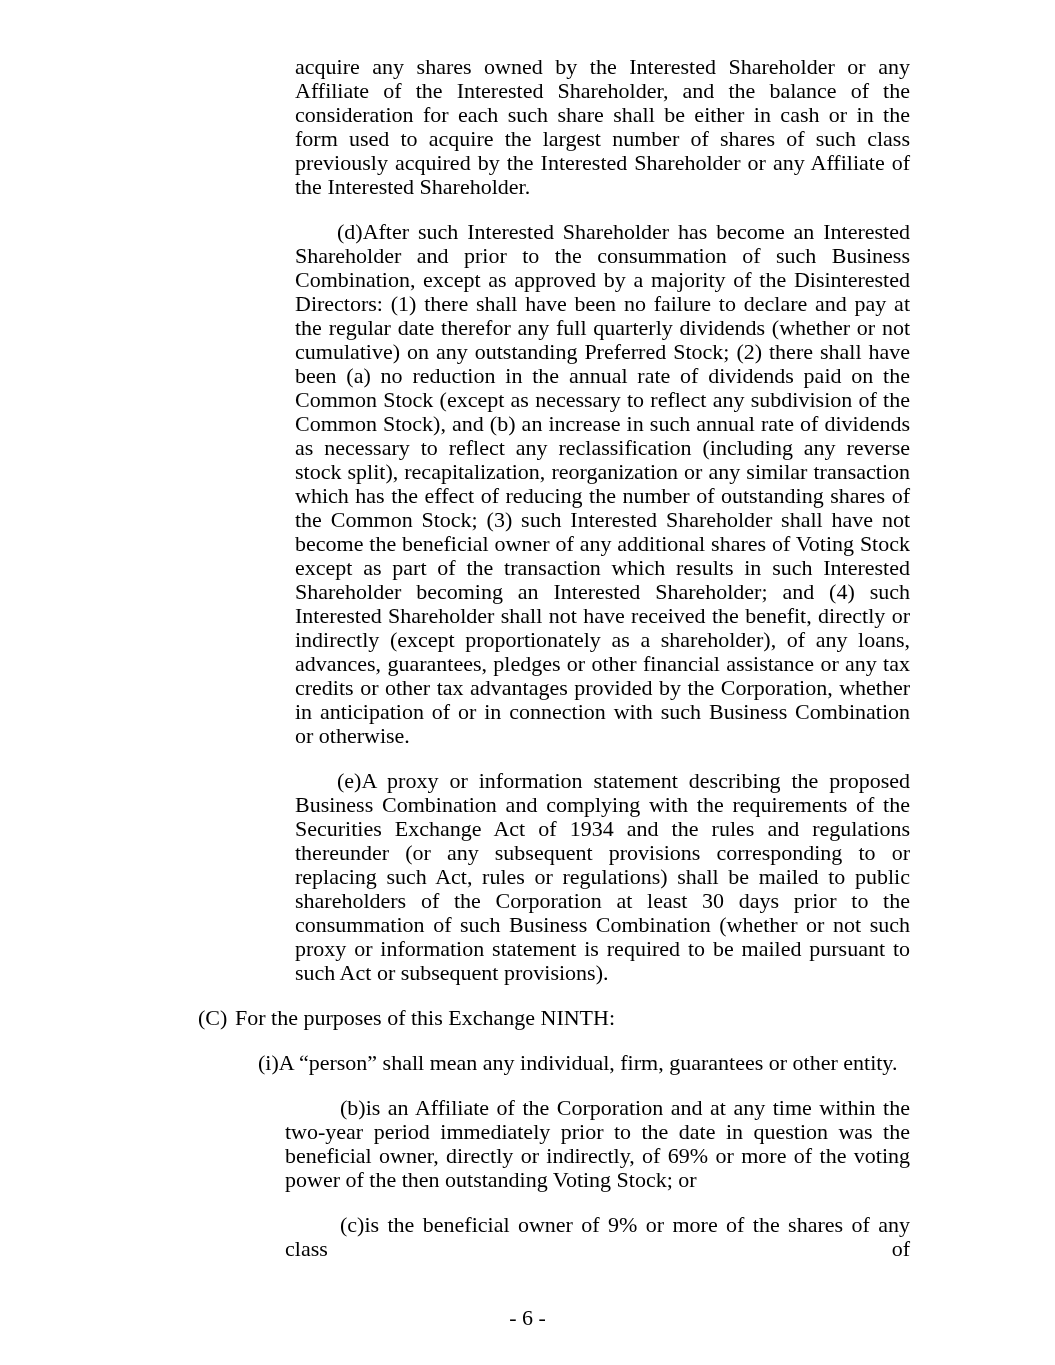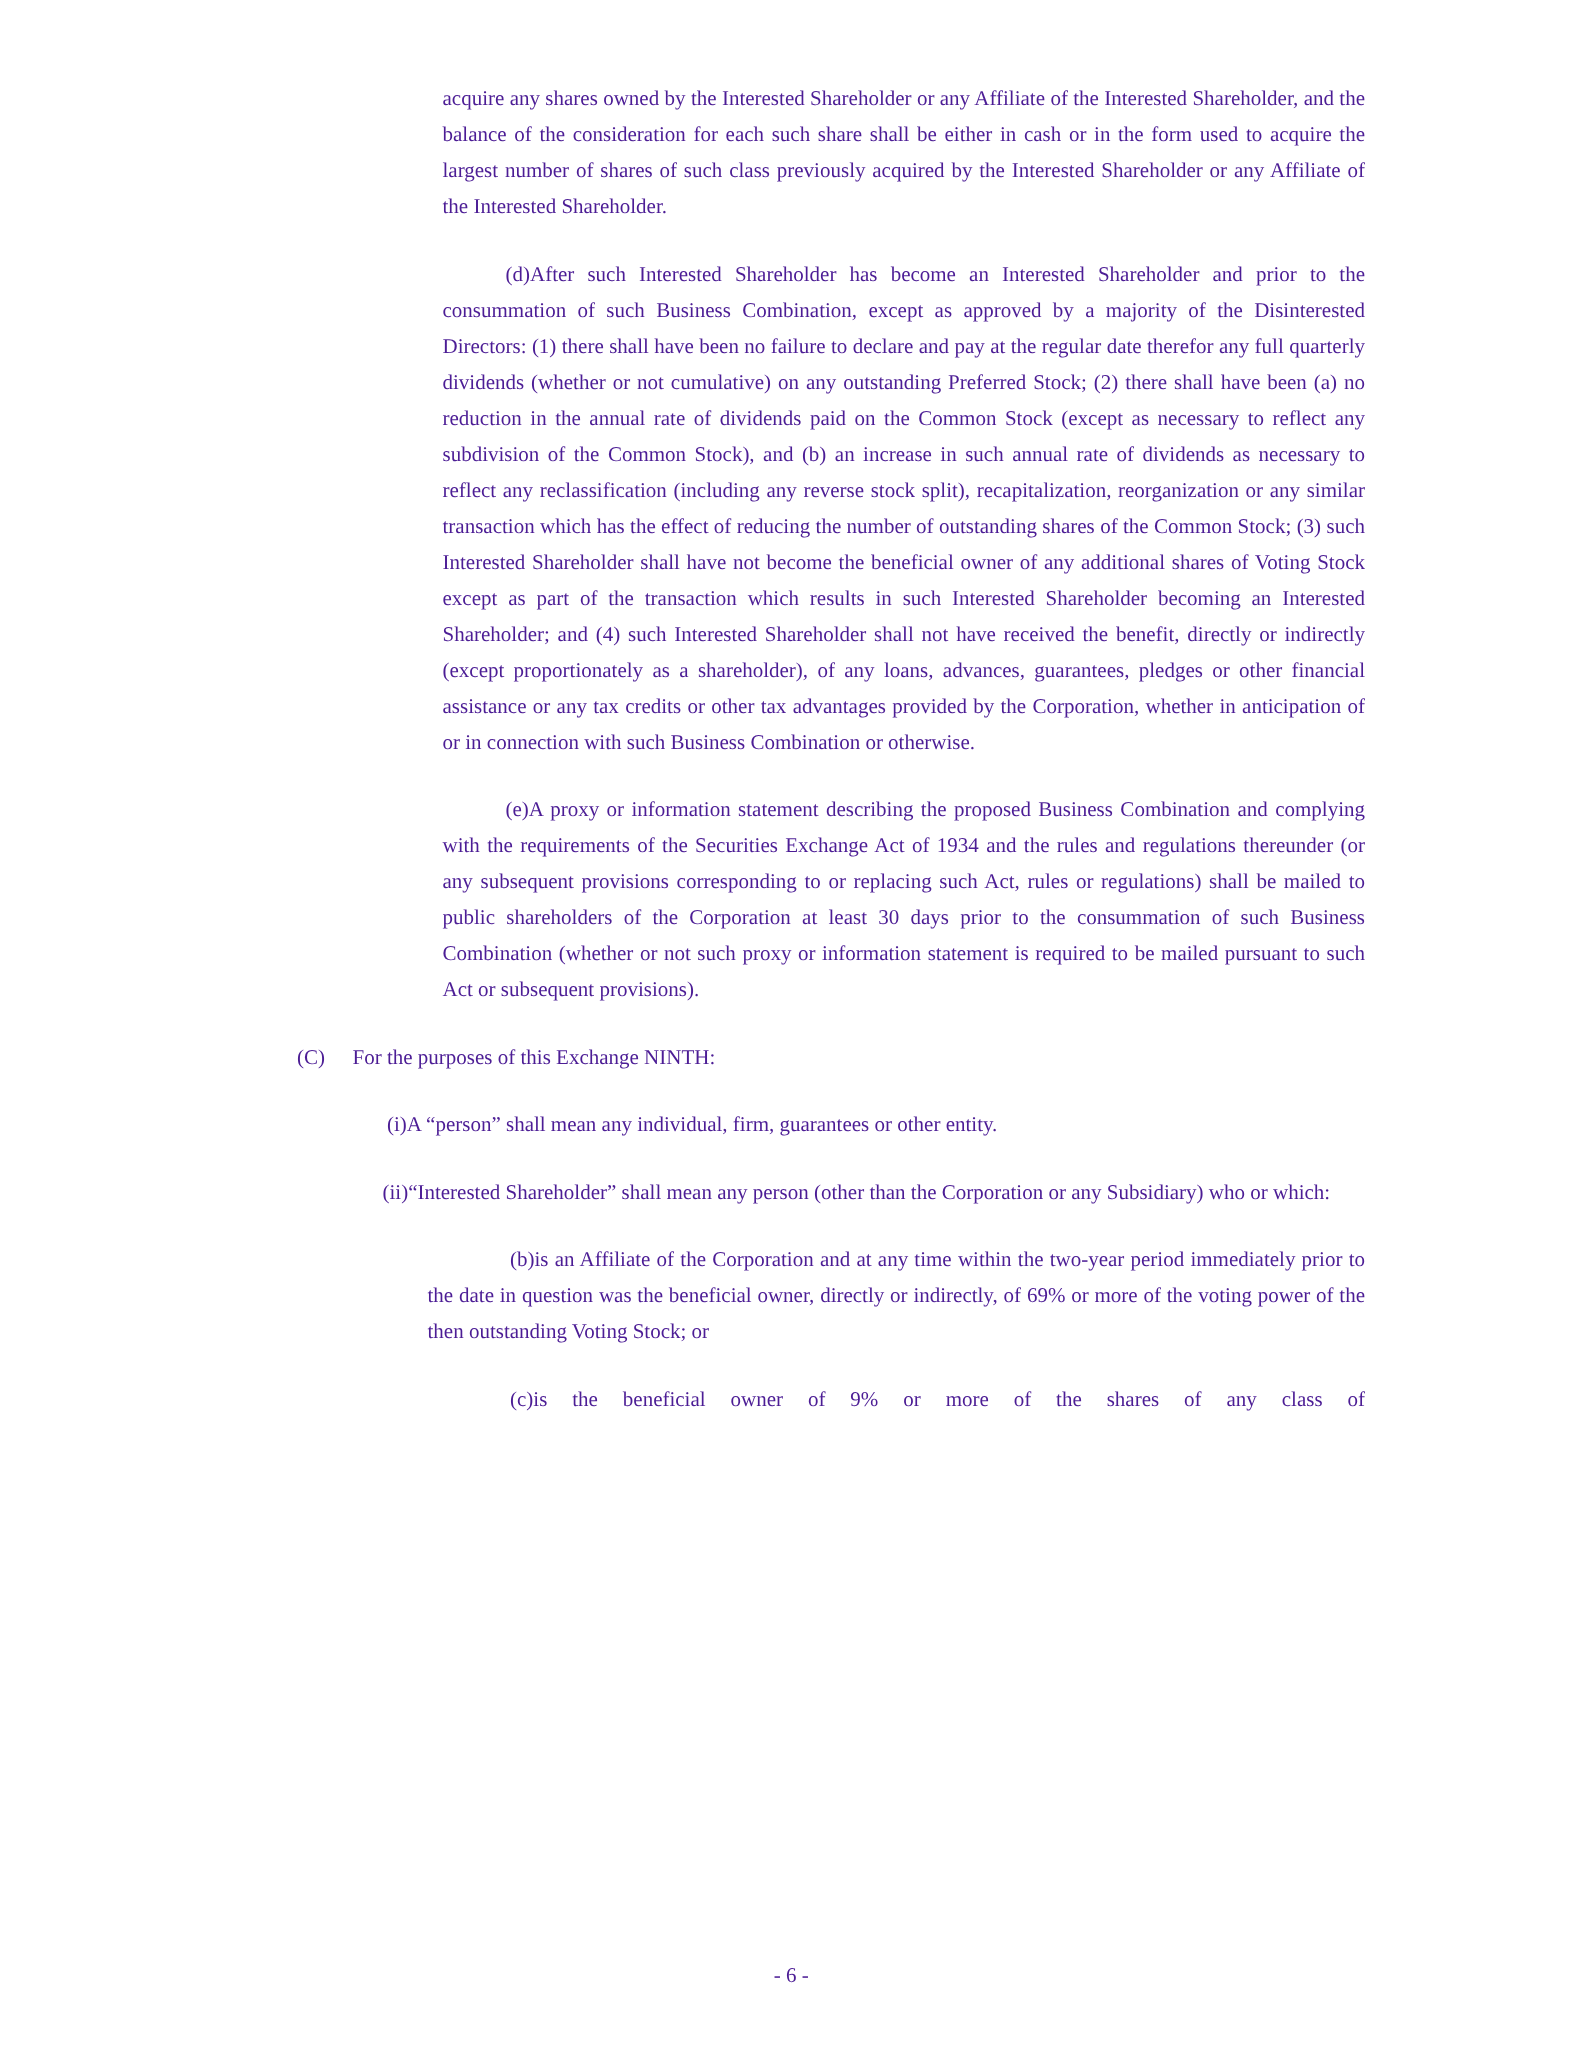--- a/index.html
+++ b/index.html
@@ -5,23 +5,23 @@
   html, body {
     margin: 0;
     padding: 0;
     background: #ffffff;
   }
   .page {
     position: relative;
     width: 1055px;
     height: 1365px;
     background: #ffffff;
-    color: #4c1d95;
+    color: #000000;
     font-family: "Liberation Serif", "DejaVu Serif", serif;
-    font-size: 14px;
+    font-size: 22px;
     line-height: 24px;
     overflow: hidden;
   }
   .body-area {
     padding-top: 55px;
   }
   p {
     margin: 0 0 21px 0;
   }
   .just {
@@ -84,21 +84,20 @@
     <p class="lvl3 just">acquire any shares owned by the Interested Shareholder or any Affiliate of the Interested Shareholder, and the balance of the consideration for each such share shall be either in cash or in the form used to acquire the largest number of shares of such class previously acquired by the Interested Shareholder or any Affiliate of the Interested Shareholder.</p>
 
     <p class="lvl3 just ind3">(d)After such Interested Shareholder has become an Interested Shareholder and prior to the consummation of such Business Combination, except as approved by a majority of the Disinterested Directors: (1) there shall have been no failure to declare and pay at the regular date therefor any full quarterly dividends (whether or not cumulative) on any outstanding Preferred Stock; (2) there shall have been (a) no reduction in the annual rate of dividends paid on the Common Stock (except as necessary to reflect any subdivision of the Common Stock), and (b) an increase in such annual rate of dividends as necessary to reflect any reclassification (including any reverse stock split), recapitalization, reorganization or any similar transaction which has the effect of reducing the number of outstanding shares of the Common Stock; (3) such Interested Shareholder shall have not become the beneficial owner of any additional shares of Voting Stock except as part of the transaction which results in such Interested Shareholder becoming an Interested Shareholder; and (4) such Interested Shareholder shall not have received the benefit, directly or indirectly (except proportionately as a shareholder), of any loans, advances, guarantees, pledges or other financial assistance or any tax credits or other tax advantages provided by the Corporation, whether in anticipation of or in connection with such Business Combination or otherwise.</p>
 
     <p class="lvl3 just ind3">(e)A proxy or information statement describing the proposed Business Combination and complying with the requirements of the Securities Exchange Act of 1934 and the rules and regulations thereunder (or any subsequent provisions corresponding to or replacing such Act, rules or regulations) shall be mailed to public shareholders of the Corporation at least 30 days prior to the consummation of such Business Combination (whether or not such proxy or information statement is required to be mailed pursuant to such Act or subsequent provisions).</p>
 
     <p class="sec-c"><span class="sec-marker">(C)</span><span>For the purposes of this Exchange NINTH:</span></p>
 
     <p class="item-i">(i)A “person” shall mean any individual, firm, guarantees or other entity.</p>
 
-    <p class="item-ii just">(ii)“Interested Shareholder” shall mean any person (other than the Corporation or any Subsidiary) who or which:</p>
 
 
     <p class="lvl4 just ind4">(b)is an Affiliate of the Corporation and at any time within the two-year period immediately prior to the date in question was the beneficial owner, directly or indirectly, of 69% or more of the voting power of the then outstanding Voting Stock; or</p>
 
     <p class="lvl4 ind4 force-just">(c)is the beneficial owner of 9% or more of the shares of any class of</p>
 
   </div>
 
   <div class="footer">- 6 -</div>
 </div>

